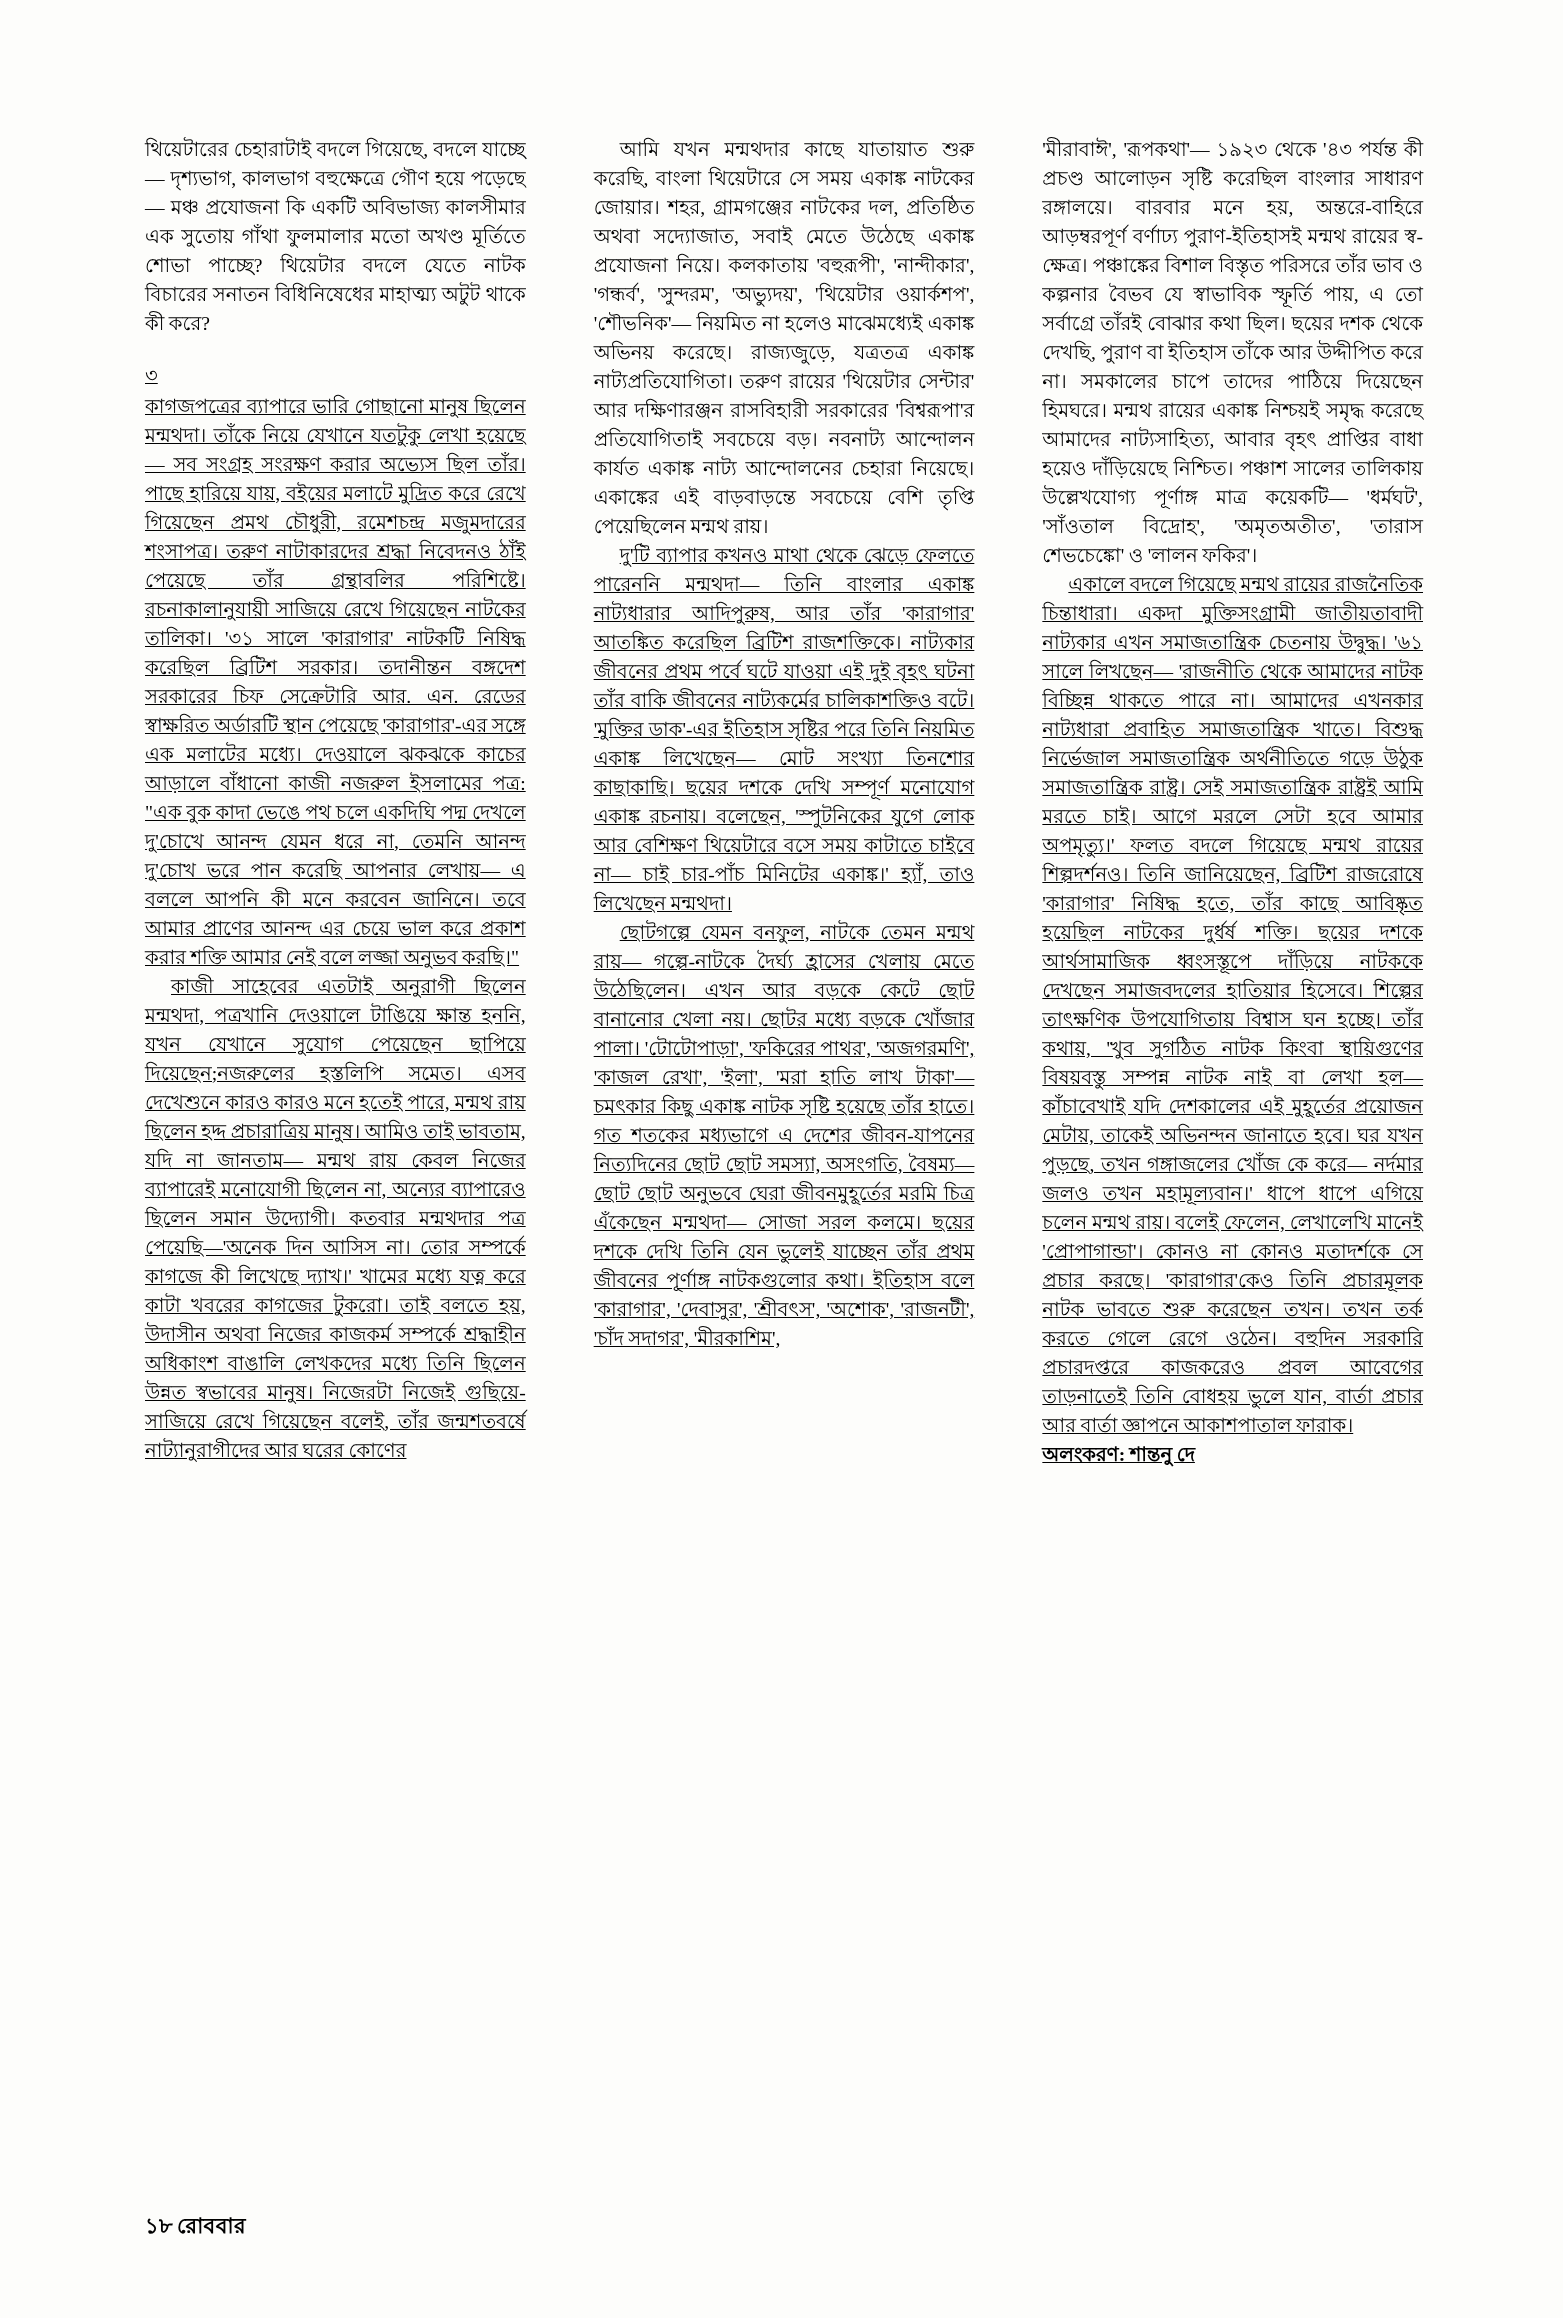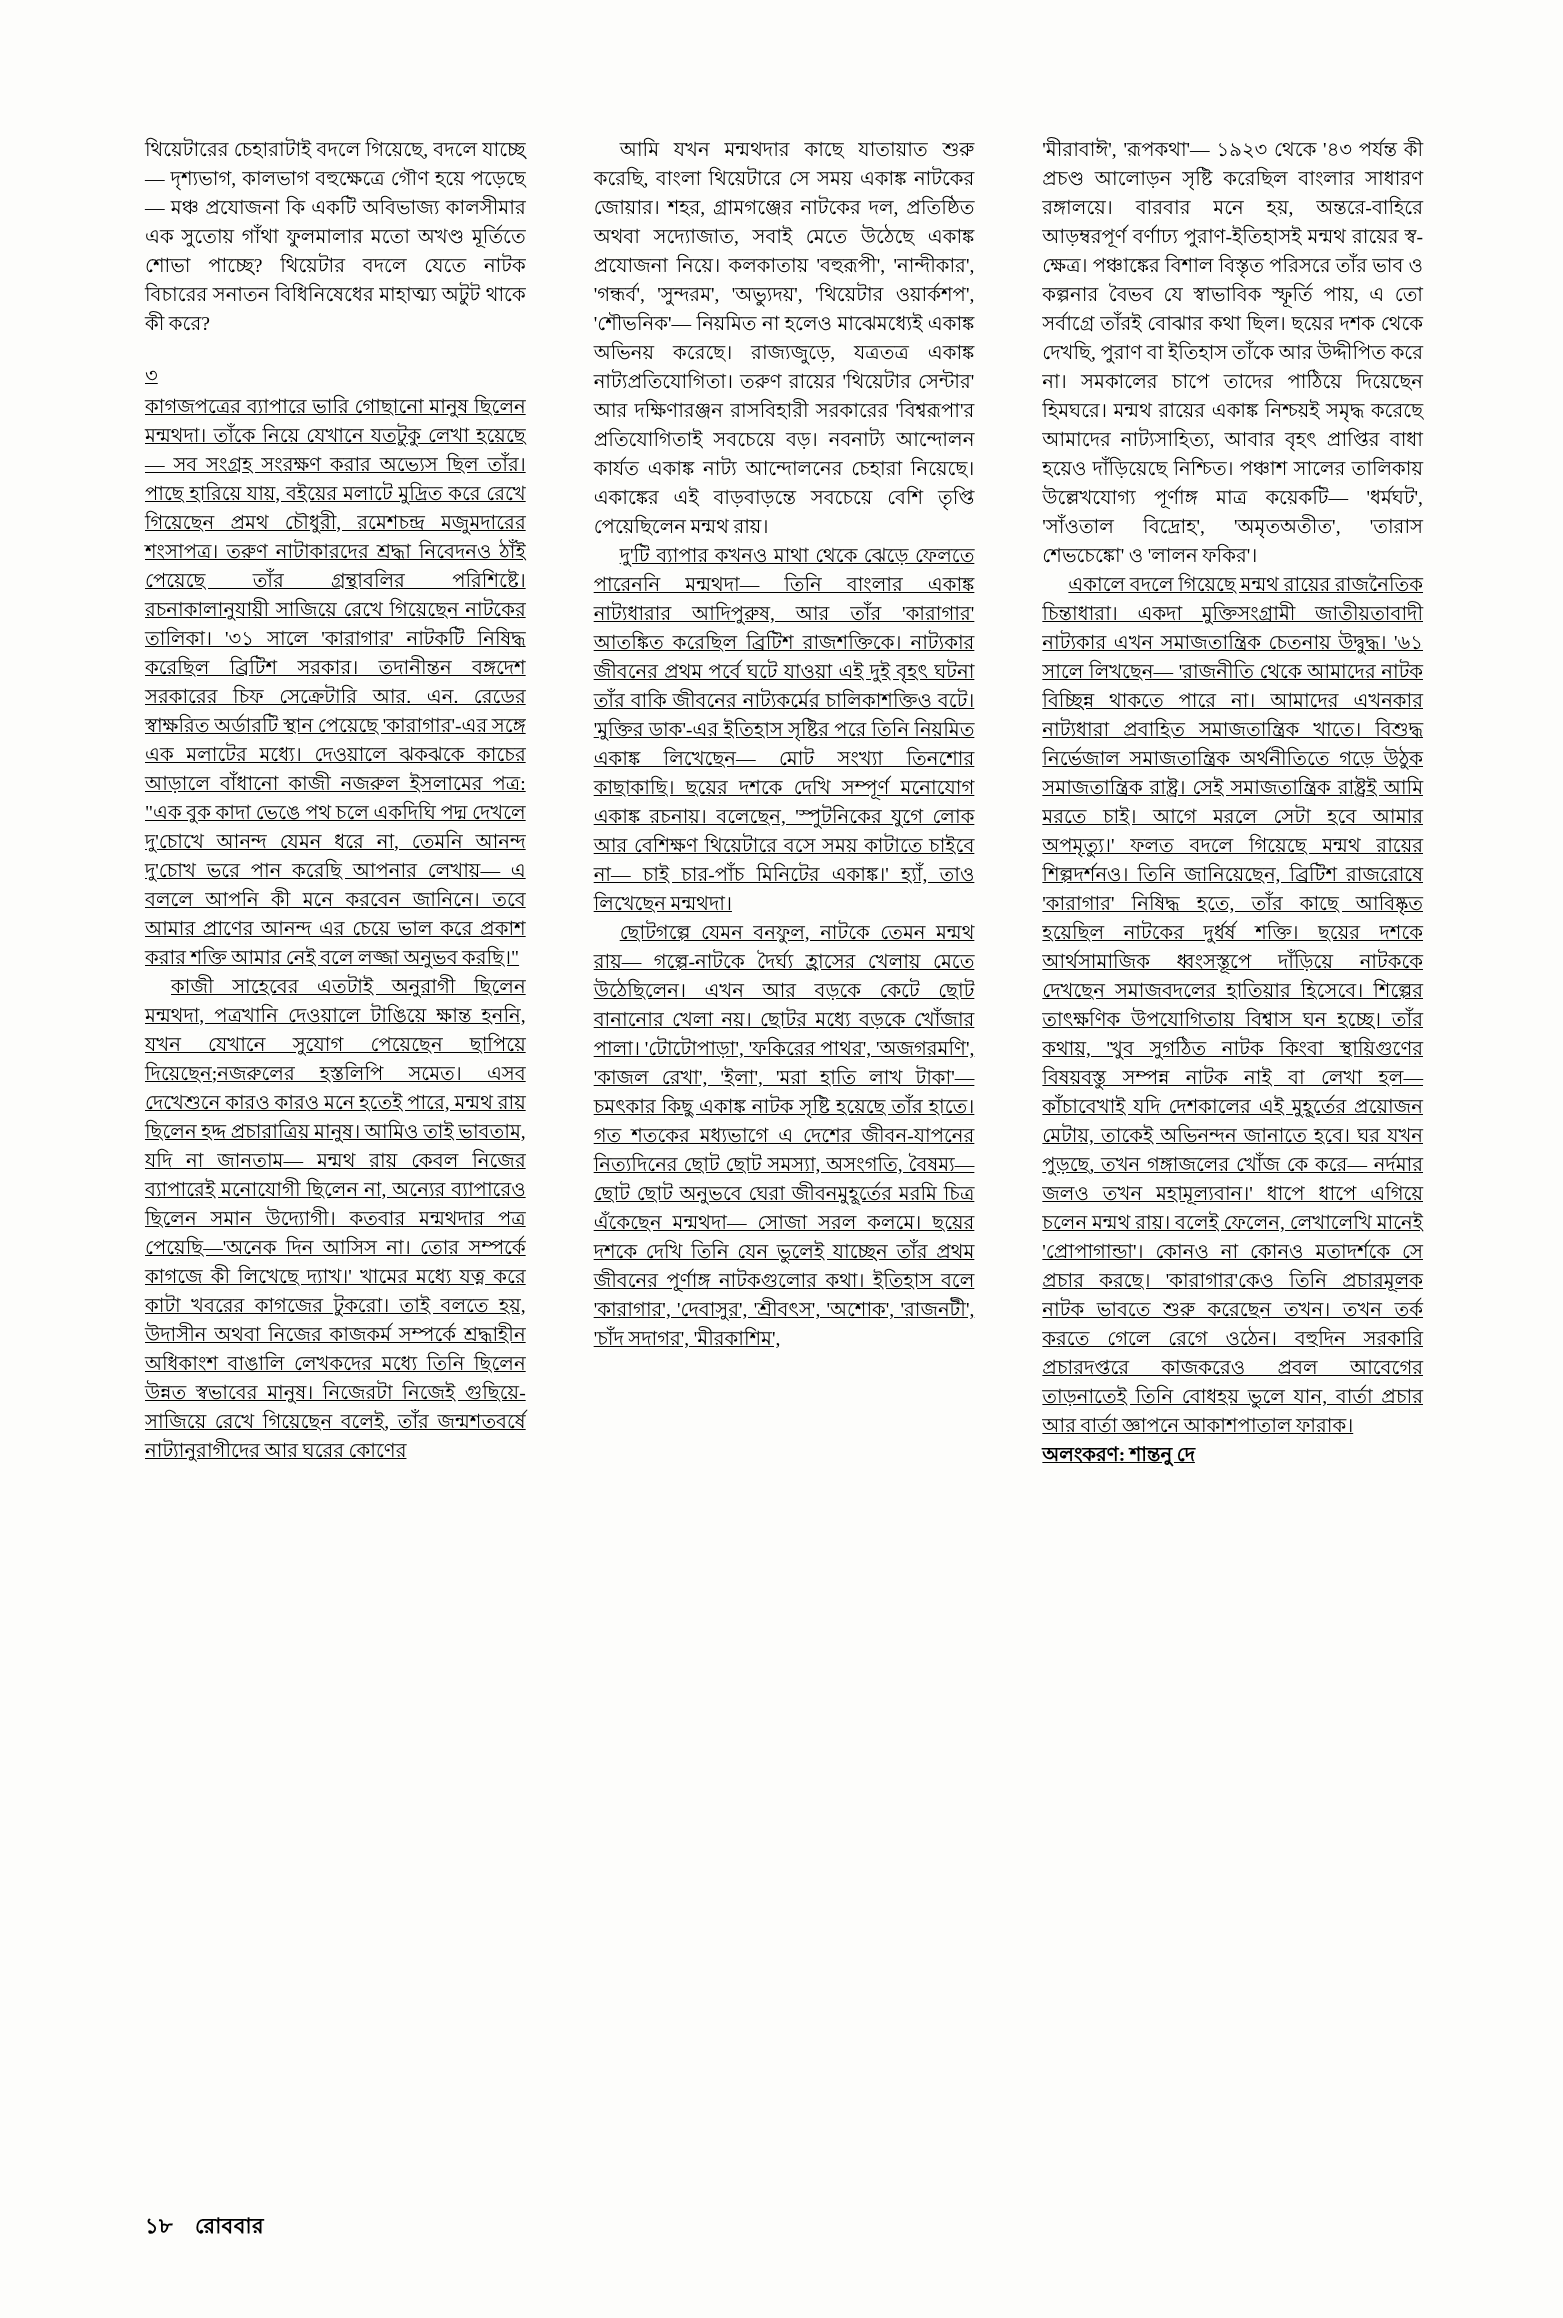--- a/index.html
+++ b/index.html
@@ -63,21 +63,21 @@
   }
   .footer {
     position: absolute;
     left: 145px;
     bottom: 74px;
     font-size: 21px;
     font-weight: bold;
     letter-spacing: 0.4px;
   }
   .footer .pg {
-    margin-right: 22px;
+    margin-right: 4px;
   }
 </style>
 </head>
 <body>
 
 <div class="page">
 
   <div class="columns">
 
     <div class="col">

